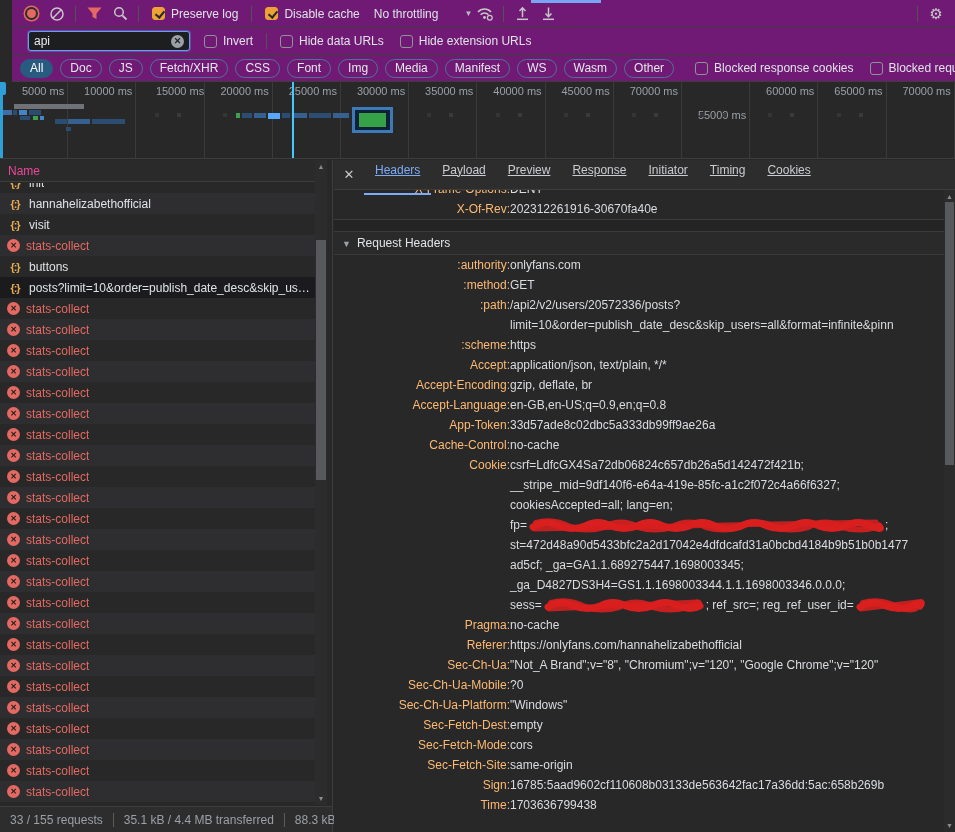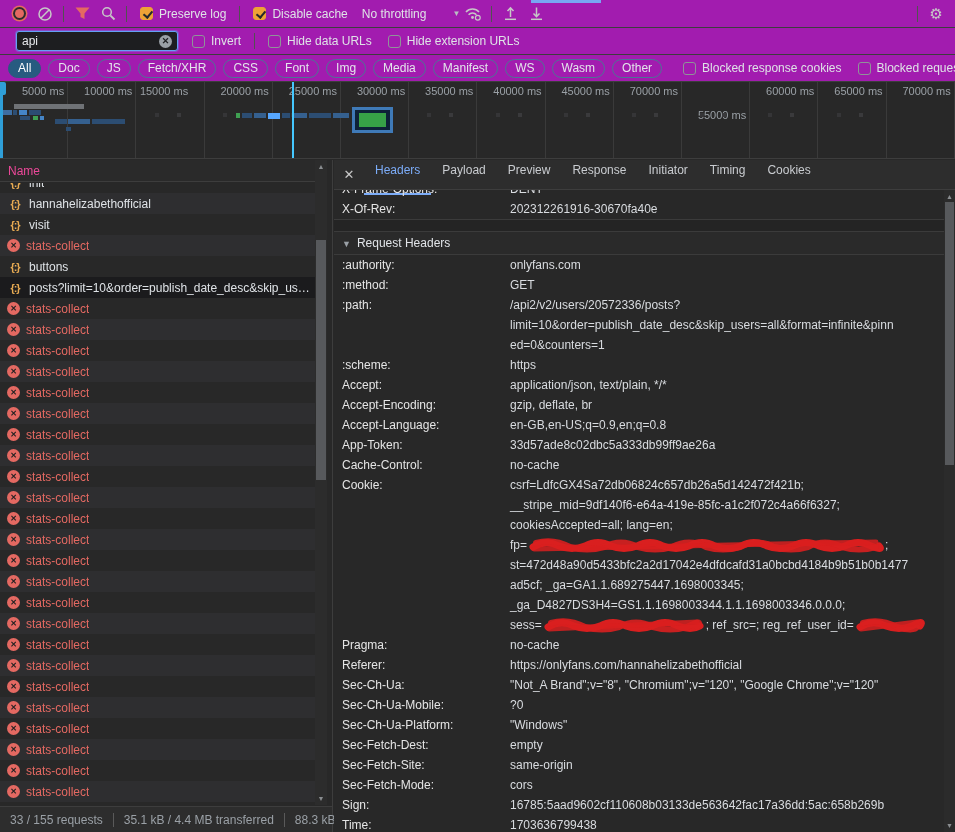--- a/index.html
+++ b/index.html
@@ -1,21 +1,21 @@
 <!DOCTYPE html>
 <html><head>
 <meta charset="utf-8">
 <style>
   html,body{margin:0;padding:0;background:#202124;}
   #app{position:relative;width:955px;height:832px;background:#282828;overflow:hidden;
        font-family:"Liberation Sans",sans-serif;font-size:12px;color:#dfe3e7;}
   #app *{box-sizing:border-box;}
 
   
-  .tb{position:absolute;left:0;right:0;display:flex;align-items:center;background:#a21caf;border-bottom:1px solid #3d3d3d;}
+  .tb{position:absolute;left:12px;right:0;display:flex;align-items:center;background:#701a75;border-bottom:1px solid #3d3d3d;}
   .tb1{top:0;height:28px;padding:0 6px;}
   .tb2{top:28px;height:27px;padding:0 14px;}
   .tb3{top:55px;height:27px;padding:0 8px;text-align:right;}
   .bluestrip{position:absolute;top:0;left:531px;width:70px;height:3px;background:#78a6f2;}
   .tbtn{width:26px;height:24px;display:flex;align-items:center;justify-content:center;flex:none;}
   .sep{width:1px;height:16px;background:#525252;margin:0 5px;flex:none;}
   .flex1{flex:1;}
   .check{display:flex;align-items:center;gap:6px;margin:0 8px;white-space:nowrap;}
   .cb{width:13px;height:13px;border:1.5px solid #8f9398;border-radius:3px;flex:none;position:relative;}
   .cb.on{background:#eea236;border-color:#eea236;}
@@ -75,26 +75,26 @@
   .rscroll{position:absolute;right:0;top:30px;width:11px;bottom:0;background:#2b2b2b;}
   .sarr{position:absolute;left:0;right:0;text-align:center;font-size:7px;color:#8a8d90;}
   .sarr.up{top:3px;} .sarr.down{bottom:3px;}
   .sthumb{position:absolute;left:1px;right:1px;background:#57595c;}
 
   
   .right{position:absolute;top:0;left:334px;right:0;bottom:0;background:#282828;}
   .tabbar{position:absolute;top:0;left:0;right:0;height:30px;background:#2d2d2d;border-bottom:1px solid #3d3d3d;
           display:flex;align-items:center;}
   .closex{width:30px;text-align:center;color:#c7c7c7;font-size:13px;flex:none;}
-  .tab{padding:0 11px;height:40px;line-height:30px;color:#c9ccd0;white-space:nowrap;}
+  .tab{padding:0 11px;height:40px;line-height:30px;color:#c9ccd0;white-space:nowrap;text-decoration:underline;}
   .tab.active{color:#7cacf8;box-shadow:inset 0 -2px 0 #7cacf8;}
 
   .hcontent{position:absolute;top:30px;left:0;right:11px;bottom:0;overflow:hidden;}
   .hrow{display:flex;padding-left:8px;line-height:20px;}
-  .hname{width:168px;flex:none;color:#e5e5e5;}
+  .hname{width:168px;flex:none;color:#fdba74;text-align:right;}
   .hval{flex:1;color:#d9dce0;}
   .vline{display:block;}
   .clip{height:9px;overflow:hidden;position:relative;}
   .clip .hrow{position:relative;top:-11px;}
   .secgap{height:12px;background:#242424;border-top:1px solid #3b3b3b;}
   .sechdr{height:24px;line-height:23px;padding-left:6px;background:#2a2a2a;border-top:1px solid #3b3b3b;
           border-bottom:1px solid #3b3b3b;color:#e1e4e8;}
   .tri{display:inline-block;margin:0 6px 0 2px;color:#9aa0a6;font-size:9px;}
   .redact{vertical-align:middle;margin:-5px 1px -3px 1px;}
 </style>
@@ -212,21 +212,21 @@
         </label>
       </span>
   </div>
 
   <div class="overview" id="overview">
       <div class="ovdiv" style="left: 67px;"></div>
       <div class="ovlab" style="left: 0px; width: 68.2px;">5000 ms</div>
       <div class="ovdiv" style="left: 135px;"></div>
       <div class="ovlab" style="left: 68.2px; width: 68.2px;">10000 ms</div>
       <div class="ovdiv" style="left: 204px;"></div>
-      <div class="ovlab" style="left: 124px; width: 68.2px;">15000 ms</div>
+      <div class="ovlab" style="left: 140px; width: 68.2px;">15000 ms</div>
       <div class="ovdiv" style="left: 272px;"></div>
       <div class="ovlab" style="left: 204.6px; width: 68.2px;">20000 ms</div>
       <div class="ovdiv" style="left: 340px;"></div>
       <div class="ovlab" style="left: 272.8px; width: 68.2px;">25000 ms</div>
       <div class="ovdiv" style="left: 408px;"></div>
       <div class="ovlab" style="left: 341px; width: 68.2px;">30000 ms</div>
       <div class="ovdiv" style="left: 476px;"></div>
       <div class="ovlab" style="left: 409.2px; width: 68.2px;">35000 ms</div>
       <div class="ovdiv" style="left: 545px;"></div>
       <div class="ovlab" style="left: 477.4px; width: 68.2px;">40000 ms</div>
@@ -465,21 +465,20 @@
           </div>
           <div class="hrow">
             <div class="hname">:method:</div>
             <div class="hval">GET</div>
           </div>
           <div class="hrow">
             <div class="hname">:path:</div>
             <div class="hval">
               <span class="vline">/api2/v2/users/20572336/posts?</span>
               <span class="vline">limit=10&amp;order=publish_date_desc&amp;skip_users=all&amp;format=infinite&amp;pinn</span>
-              <span class="vline">ed=0&amp;counters=1</span>
             </div>
           </div>
           <div class="hrow">
             <div class="hname">:scheme:</div>
             <div class="hval">https</div>
           </div>
           <div class="hrow">
             <div class="hname">Accept:</div>
             <div class="hval">application/json, text/plain, */*</div>
           </div>
@@ -542,26 +541,26 @@
           </div>
           <div class="hrow">
             <div class="hname">Sec-Ch-Ua-Platform:</div>
             <div class="hval">"Windows"</div>
           </div>
           <div class="hrow">
             <div class="hname">Sec-Fetch-Dest:</div>
             <div class="hval">empty</div>
           </div>
           <div class="hrow">
+            <div class="hname">Sec-Fetch-Mode:</div>
+            <div class="hval">cors</div>
+          </div>
+          <div class="hrow">
             <div class="hname">Sec-Fetch-Site:</div>
             <div class="hval">same-origin</div>
-          </div>
-          <div class="hrow">
-            <div class="hname">Sec-Fetch-Mode:</div>
-            <div class="hval">cors</div>
           </div>
           <div class="hrow">
             <div class="hname">Sign:</div>
             <div class="hval">16785:5aad9602cf110608b03133de563642fac17a36dd:5ac:658b269b</div>
           </div>
           <div class="hrow">
             <div class="hname">Time:</div>
             <div class="hval">1703636799438</div>
           </div>
         </div>

